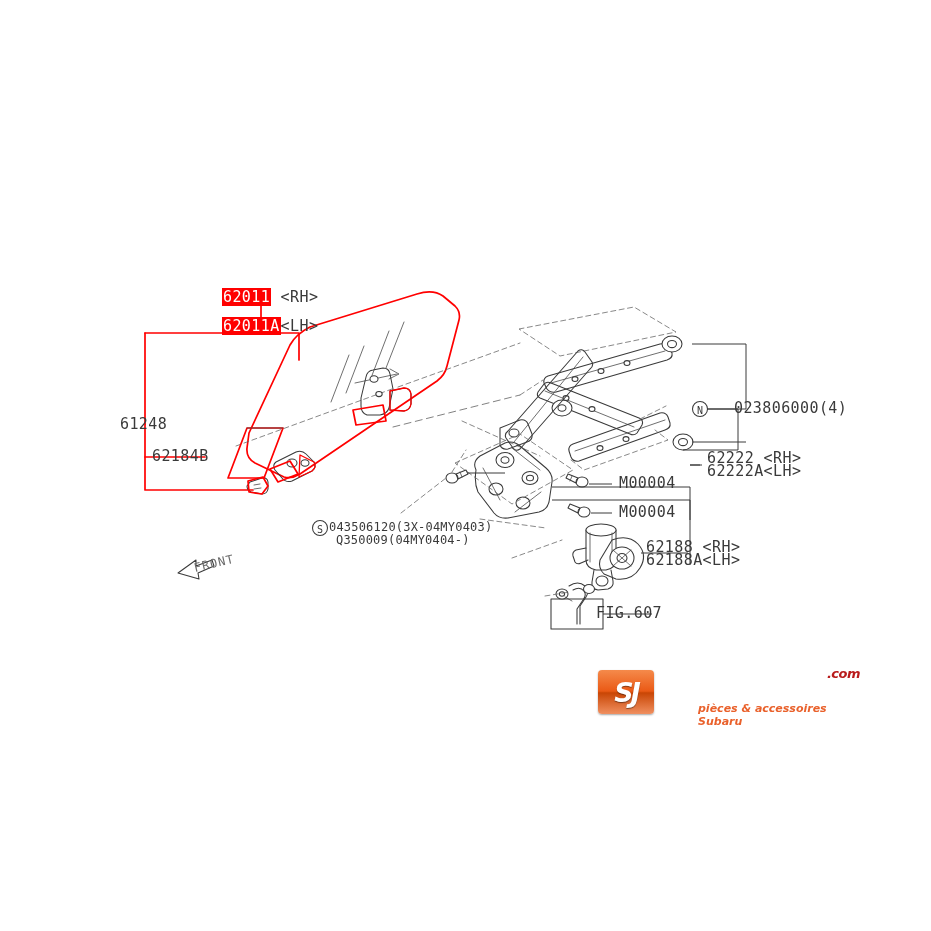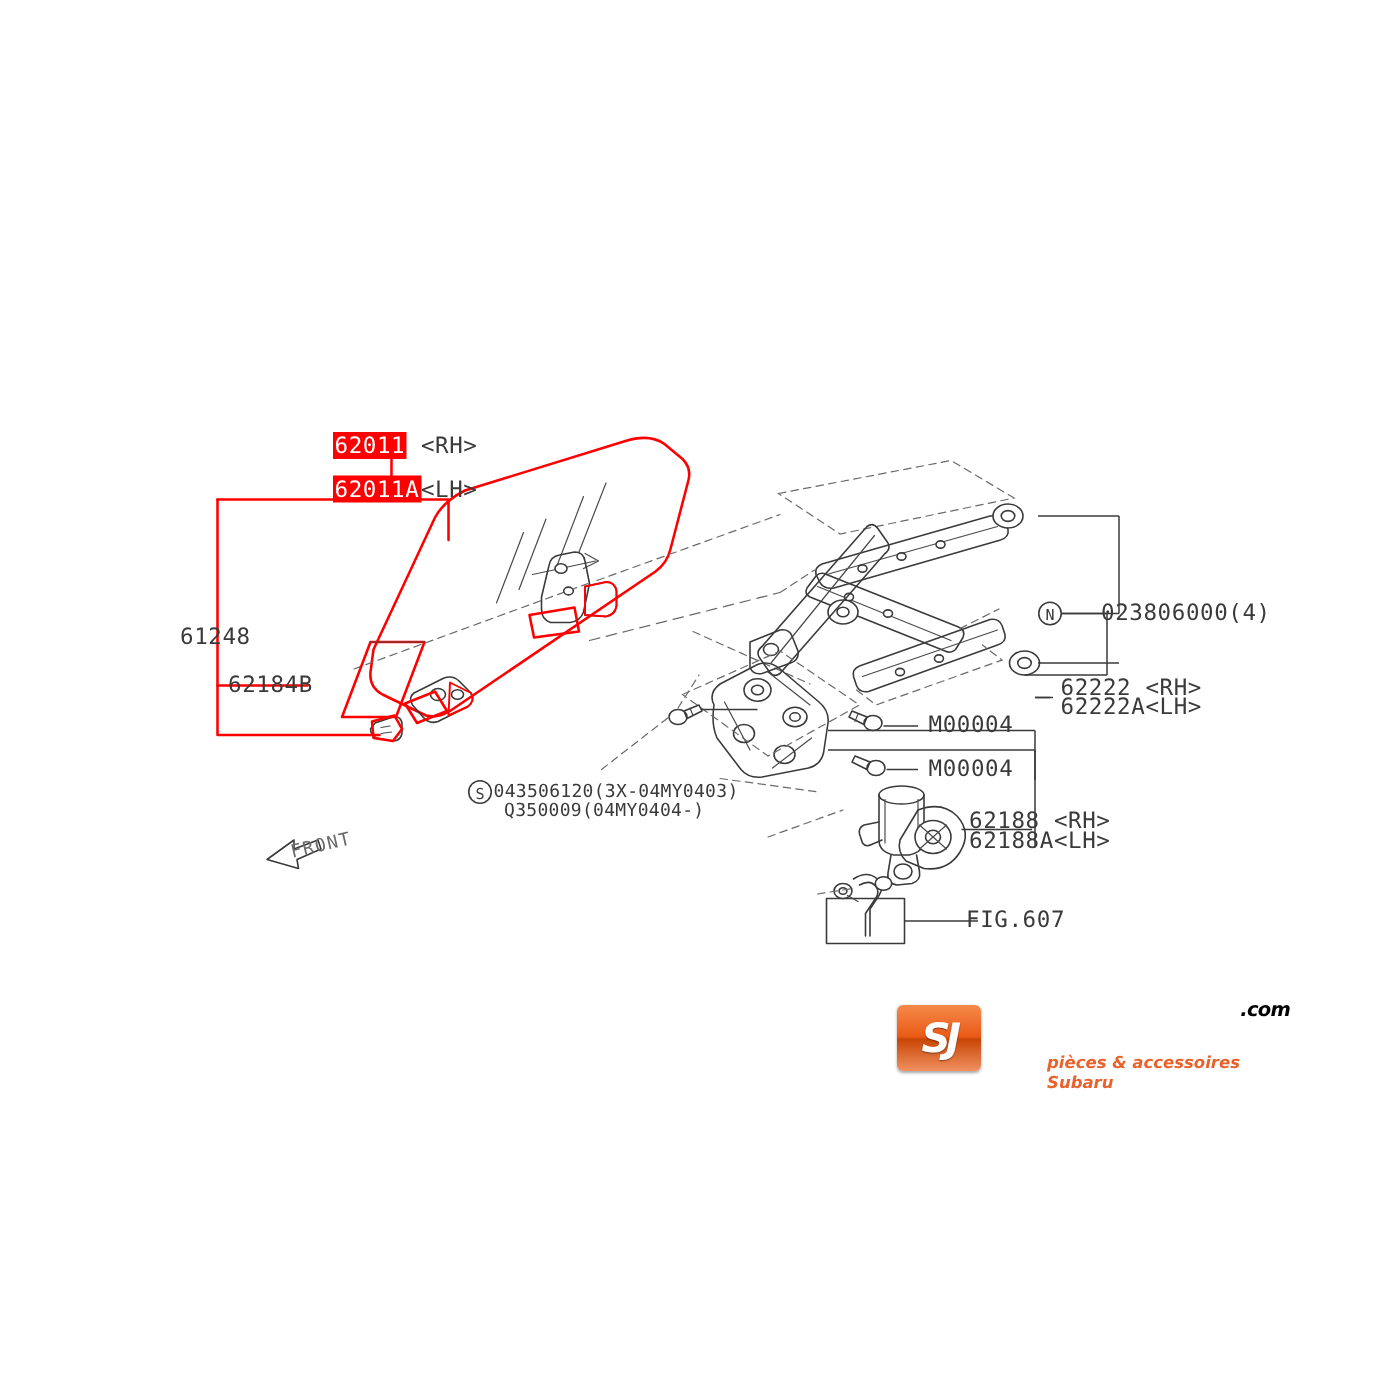--- a/index.html
+++ b/index.html
@@ -104,21 +104,21 @@
     text-shadow: 0 1px 0 rgba(255,255,255,.5);
   }
   .wm-dotcom {
     position: absolute;
     right: 0px;
     top: 0px;
     font-family: "DejaVu Sans", "Liberation Sans", sans-serif;
     font-weight: bold;
     font-style: italic;
     font-size: 13px;
-    color: #000000;
+    color: #b91c1c;
     letter-spacing: -0.5px;
   }
   .wm-tagline {
     position: absolute;
     left: 100px;
     top: 36px;
     font-family: "DejaVu Sans", "Liberation Sans", sans-serif;
     font-weight: bold;
     font-style: italic;
     font-size: 11px;
@@ -390,21 +390,21 @@
   <div class="lbl" style="left:619px; top:506px;">M00004</div>
 
   <div class="lbl" style="left:646px; top:541px;"><span>62188</span><span> &lt;RH&gt;</span></div>
 
   <div class="lbl" style="left:646px; top:554px;"><span>62188A</span><span>&lt;LH&gt;</span></div>
 
   <div class="lbl small" style="left:329px; top:521px;text-align:right;">043506120(3X-04MY0403)</div>
 
   <div class="lbl small" style="left:336px; top:534px;">Q350009(04MY0404-)</div>
 
-  <div class="lbl" style="left:644px; top:607px;">FIG.607</div>
+  <div class="lbl" style="left:596px; top:607px;">FIG.607</div>
 
   <div class="front-label" style="left:194px; top:561px;">FRONT</div>
 
   <div id="watermark">
     <div class="wm-badge">
       <div class="wm-badge-inner">SJ</div>
     </div>
     <div class="wm-dotcom">.com</div>
     <div class="wm-tagline">pièces &amp; accessoires Subaru</div>
   </div>

